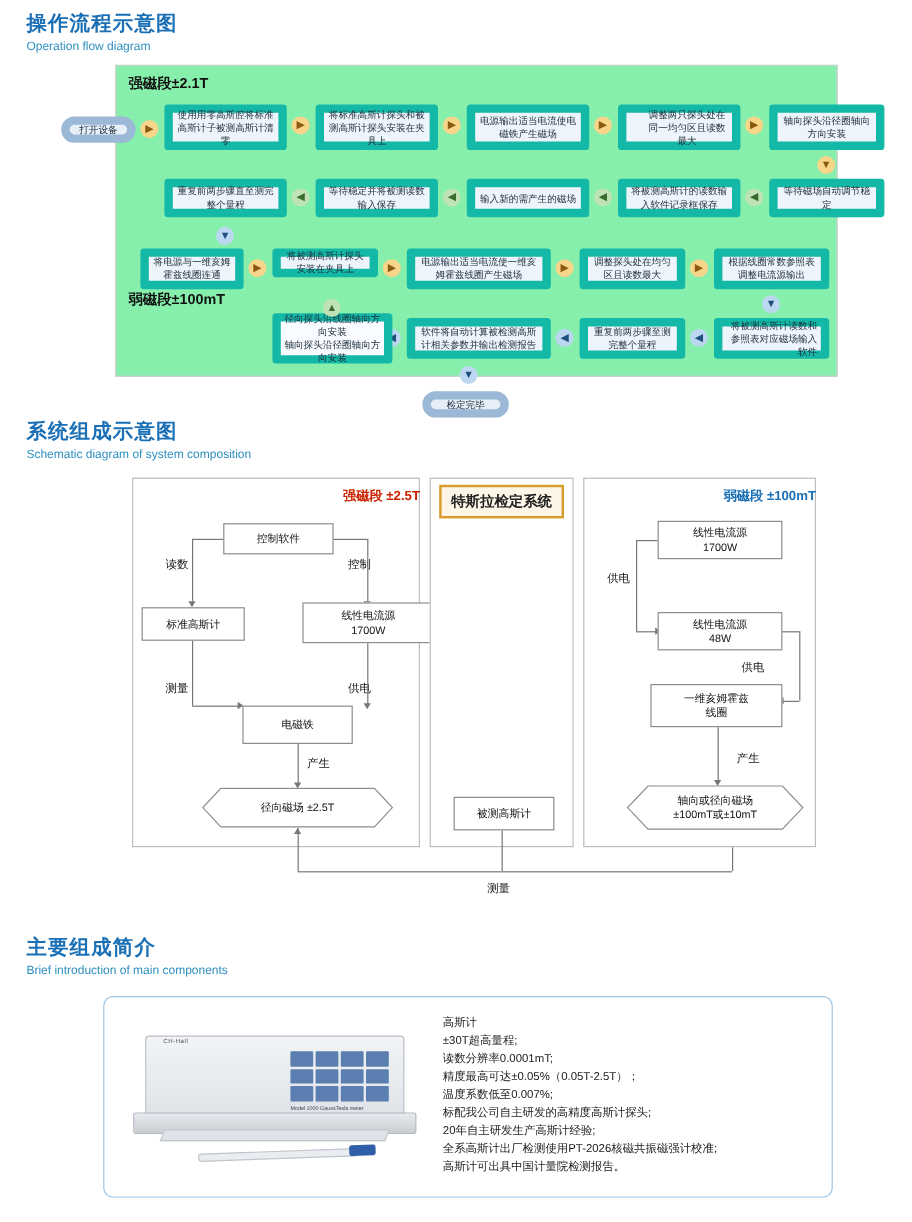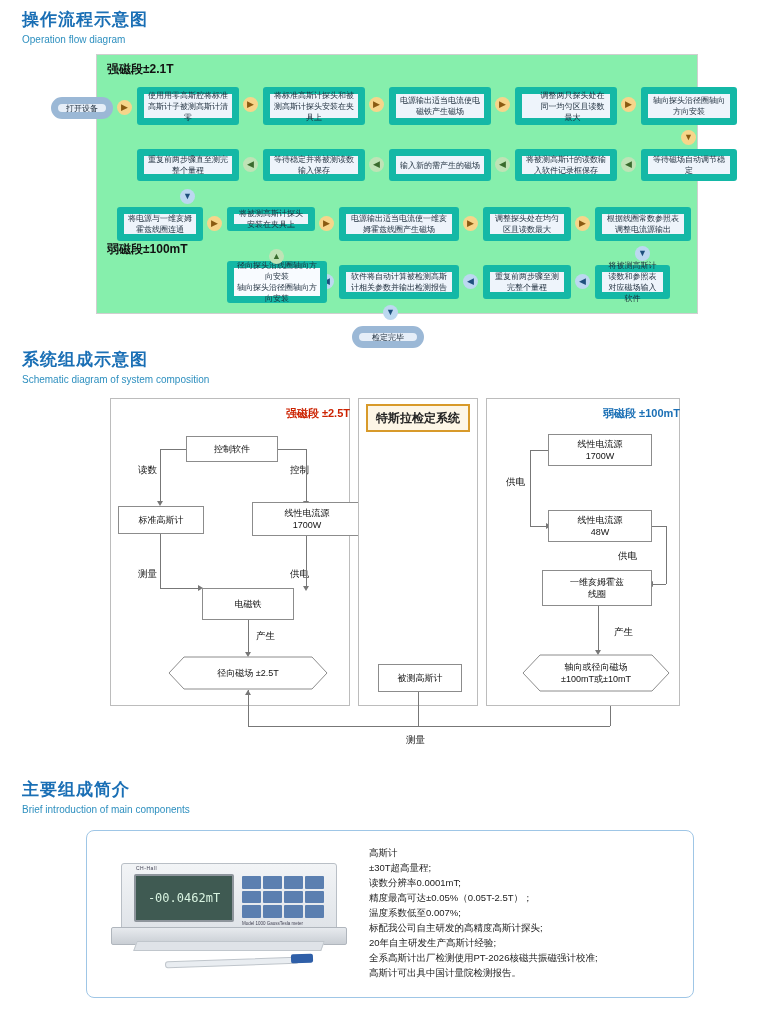--- a/index.html
+++ b/index.html
@@ -268,21 +268,21 @@
     <div class="node" style="left:130px; top:152px; width:88px; height:24px;">将被测高斯计探头安装在夹具上</div>
     <div class="arrow" style="left:222px; top:161px;">▶</div>
     <div class="node" style="left:242px; top:152px; width:120px; height:34px;">电源输出适当电流使一维亥姆霍兹线圈产生磁场</div>
     <div class="arrow" style="left:366px; top:161px;">▶</div>
     <div class="node" style="left:386px; top:152px; width:88px; height:34px;">调整探头处在均匀区且读数最大</div>
     <div class="arrow" style="left:478px; top:161px;">▶</div>
     <div class="node" style="left:498px; top:152px; width:96px; height:34px;">根据线圈常数参照表调整电流源输出</div>
 
     <div class="arrow blue" style="left:538px; top:191px;">▼</div>
 
-    <div class="node" style="left:498px; top:210px; width:75px; height:34px;">将被测高斯计读数和参照表对应磁场输入软件</div>
+    <div class="node" style="left:498px; top:210px; width:96px; height:34px;text-align:right;">将被测高斯计读数和参照表对应磁场输入软件</div>
     <div class="arrow blue" style="left:478px; top:219px;">◀</div>
     <div class="node" style="left:386px; top:210px; width:88px; height:34px;">重复前两步骤至测完整个量程</div>
     <div class="arrow blue" style="left:366px; top:219px;">◀</div>
     <div class="node" style="left:242px; top:210px; width:120px; height:34px;">软件将自动计算被检测高斯计相关参数并输出检测报告</div>
     <div class="arrow blue" style="left:222px; top:219px;">◀</div>
     <div class="node white" style="left:130px; top:206px; width:100px; height:42px; white-space:pre-line;">径向探头沿线圈轴向方向安装
 轴向探头沿径圈轴向方向安装</div>
     <div class="arrow green" style="left:172px; top:194px;">▲</div>
 
     <div class="arrow blue" style="left:286px; top:250px;">▼</div>
@@ -390,21 +390,20 @@
 <div id="sec3">
   <div class="sec-head">
     <div class="section-title">主要组成简介</div>
     <div class="section-sub">Brief introduction of main components</div>
   </div>
 
   <div class="comp-card">
     <div class="dev-wrap">
       <div class="dev-body">
         <div class="dev-brand">CH-Hall</div>
-        <div class="dev-screen">-00.0462mT</div>
         <div class="keypad">
           <div class="key"></div>
           <div class="key"></div>
           <div class="key"></div>
           <div class="key"></div>
           <div class="key"></div>
           <div class="key"></div>
           <div class="key"></div>
           <div class="key"></div>
           <div class="key"></div>

